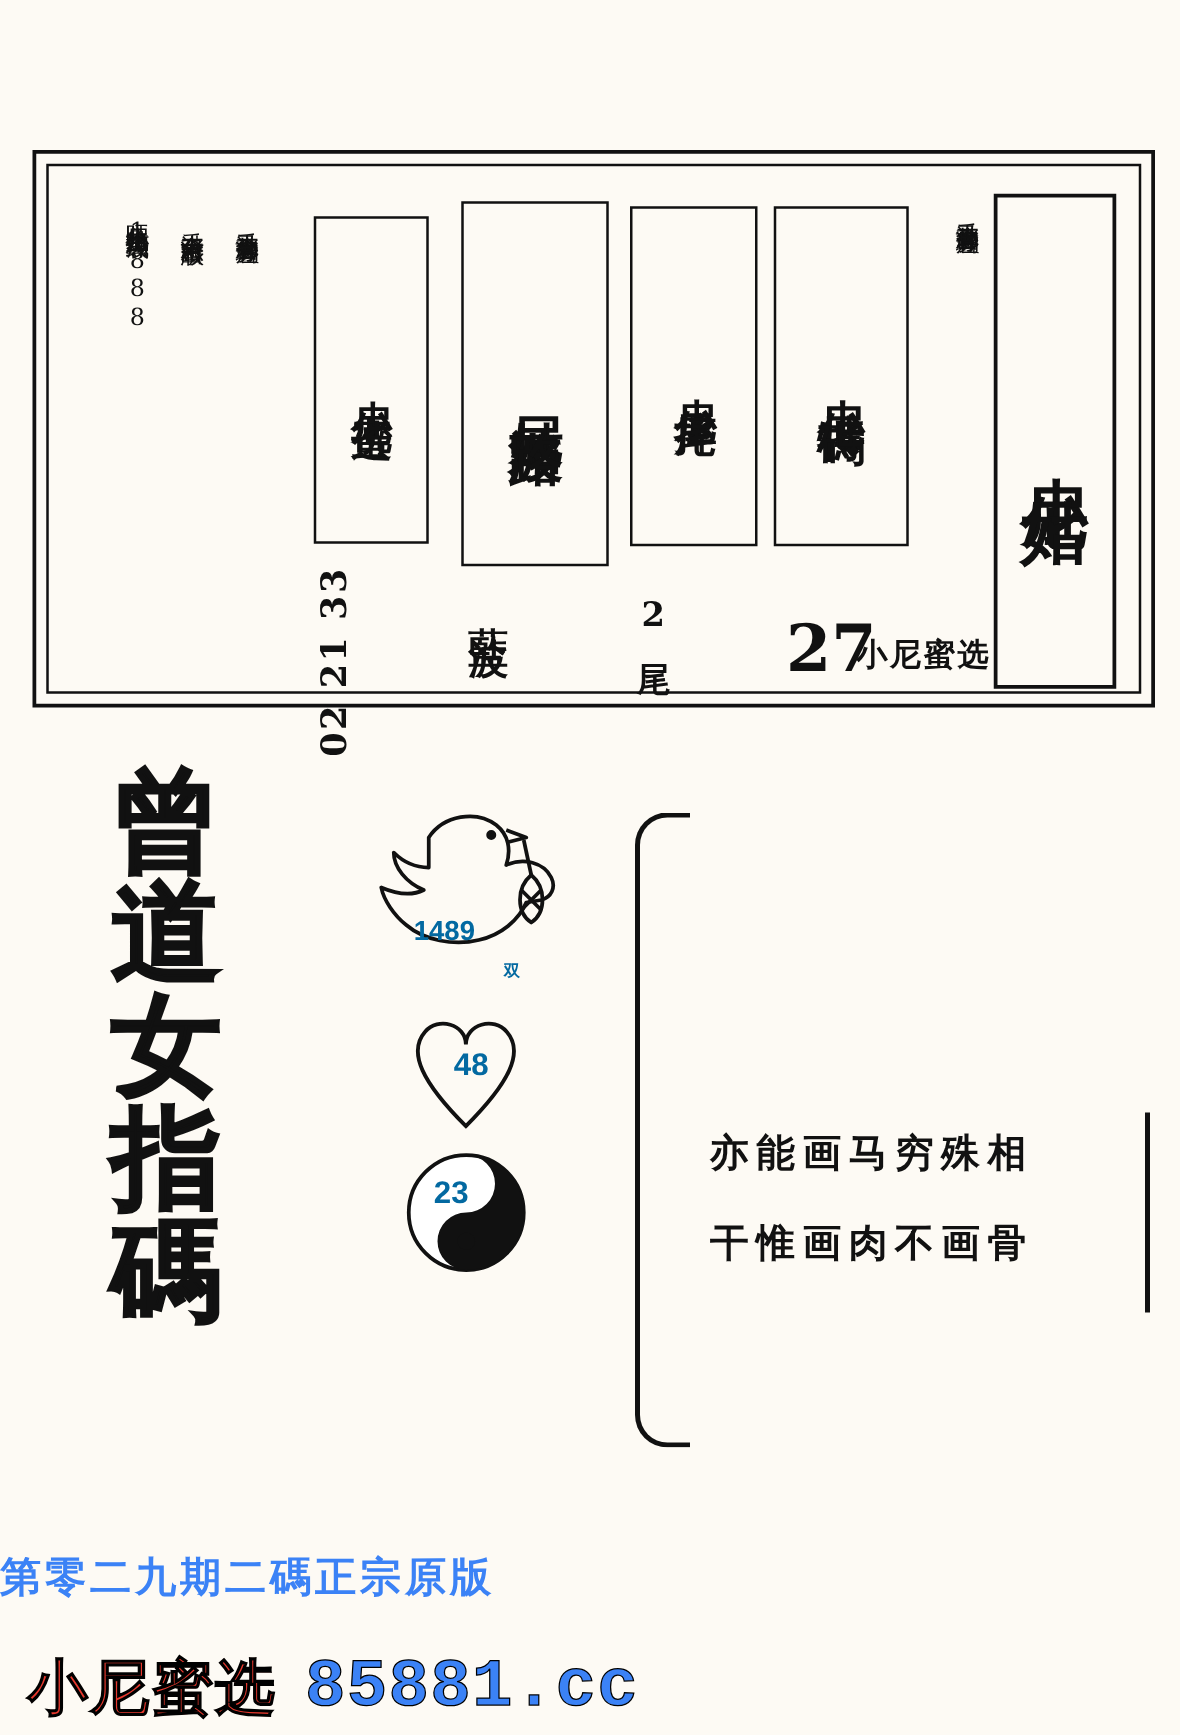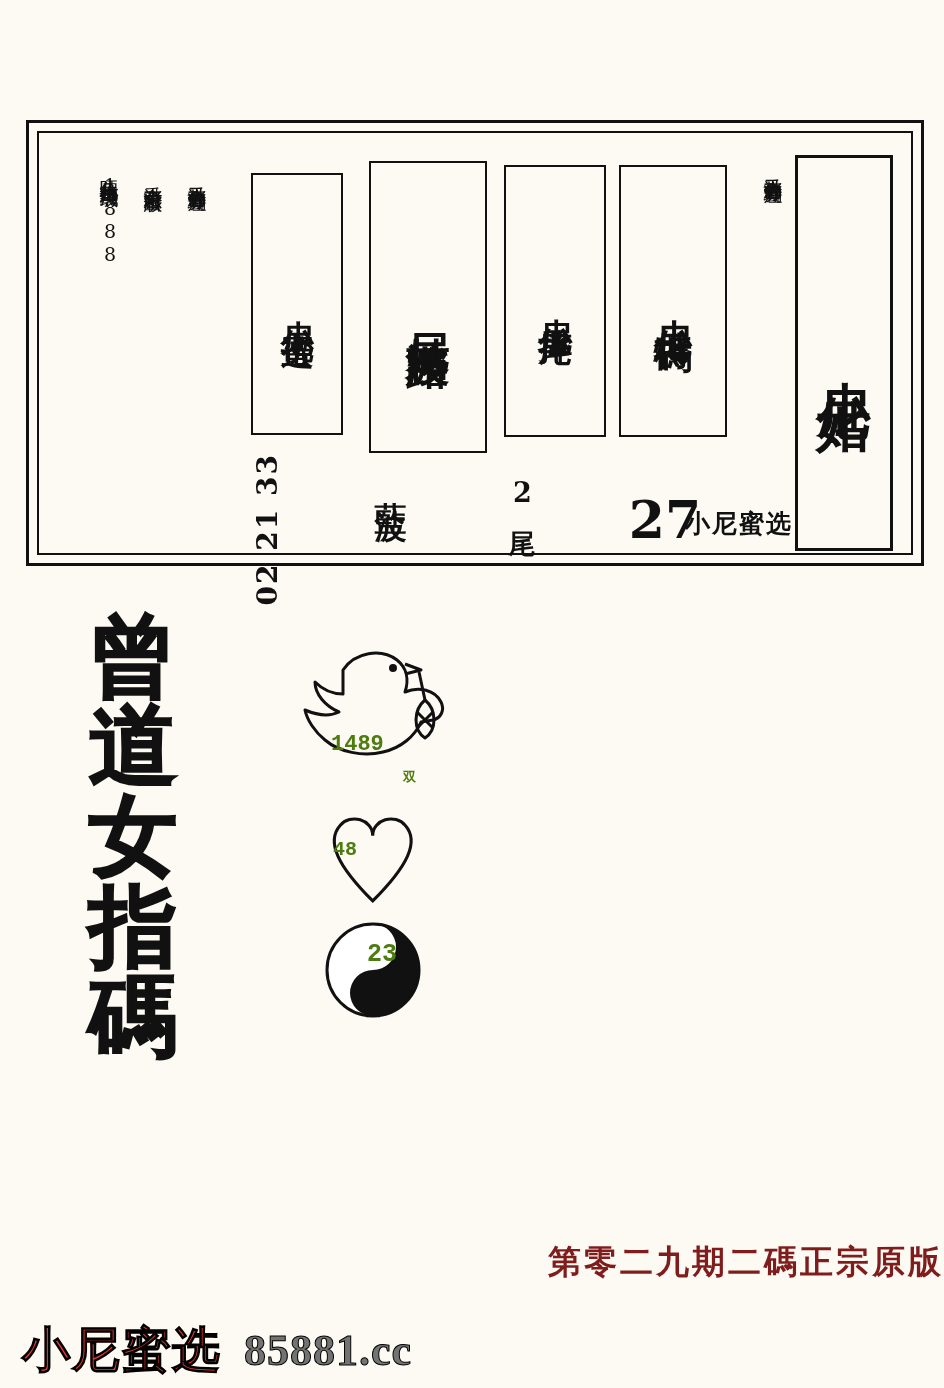--- a/index.html
+++ b/index.html
@@ -120,28 +120,28 @@
     text-align:center;
     -webkit-text-stroke:2px #111;
     letter-spacing:0;
     margin-bottom:4px;
   }
 
   
   .symbols{position:absolute;left:285px;top:640px;width:200px;height:440px;}
   .sym-num{
     position:absolute;
-    font-family:Liberation Mono, monospace;
-    font-weight:bold;color:#4d7c0f;
+    font-family:Liberation Sans, sans-serif;
+    font-weight:bold;color:#0369a1;
     text-align:right;
   }
   #dove-num{left:46px;top:92px;font-size:22px;}
   #dove-tag{left:118px;top:128px;font-size:13px;}
-  #heart-num{left:48px;top:198px;font-size:20px;}
-  #yin-num{left:62px;top:300px;font-size:25px;margin-left:20px;}
+  #heart-num{left:78px;top:198px;font-size:25px;}
+  #yin-num{left:62px;top:300px;font-size:25px;}
 
   
   .poembox{
     position:absolute;left:500px;top:650px;width:420px;height:500px;
   }
   .bracket-left{
     position:absolute;left:8px;top:0;width:44px;height:500px;
     border-left:4px solid #111;border-top:4px solid #111;border-bottom:4px solid #111;
     border-radius:26px 0 0 26px;
     width:40px;
@@ -156,39 +156,39 @@
     color:#111;
   }
   .poem div{
     font-size:31px;font-weight:bold;letter-spacing:6px;
     margin-bottom:30px;white-space:nowrap;
   }
 
   
   .bottomline{
     position:absolute;left:0;right:0;top:1240px;
-    text-align:right;
+    text-align:left;
     font-family:Liberation Mono, monospace;
-    font-size:33px;font-weight:bold;color:#7f1d1d;letter-spacing:3px;
+    font-size:33px;font-weight:bold;color:#3b82f6;letter-spacing:3px;
   }
 
   
   .footer{
     position:absolute;left:22px;top:1318px;
     display:flex;align-items:center;gap:22px;
   }
   .footer .cn{
     font-family:"DejaVu Sans","Liberation Sans",sans-serif;
     font-size:48px;font-weight:bold;color:#e8392e;
     letter-spacing:2px;
     -webkit-text-stroke:1px #000;
   }
   .footer .site{
-    font-family:Liberation Serif, serif;
-    font-size:44px;font-weight:bold;color:#737373;
+    font-family:Liberation Mono, monospace;
+    font-size:54px;font-weight:bold;color:#3b82f6;
     letter-spacing:1px;
     -webkit-text-stroke:1px #000;
   }
 </style>
 </head>
 <body>
 
 <div class="page">
 
   <div class="banner">
@@ -288,20 +288,28 @@
         <circle cx="88" cy="353" r="7" fill="#111"></circle>
       </g>
     </svg>
 
     <div class="sym-num" id="dove-num">1489</div>
     <div class="sym-num" id="dove-tag">双</div>
     <div class="sym-num" id="heart-num">48</div>
     <div class="sym-num" id="yin-num">23</div>
   </div>
 
+  <div class="poembox">
+    <div class="bracket-left"></div>
+    <div class="bracket-right"></div>
+    <div class="poem">
+      <div>亦能画马穷殊相</div>
+      <div>干惟画肉不画骨</div>
+    </div>
+  </div>
 
   <div class="bottomline">第零二九期二碼正宗原版</div>
 
   <div class="footer">
     <span class="cn">小尼蜜选</span>
     <span class="site">85881.cc</span>
   </div>
 
 </div>
 

